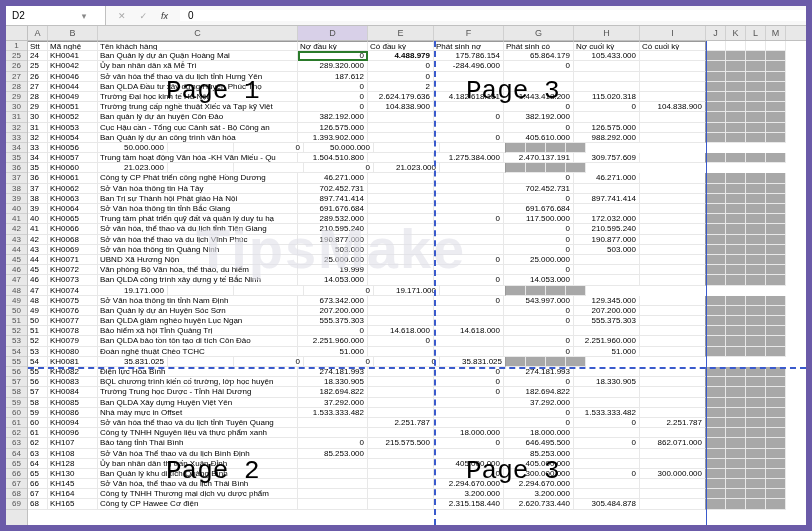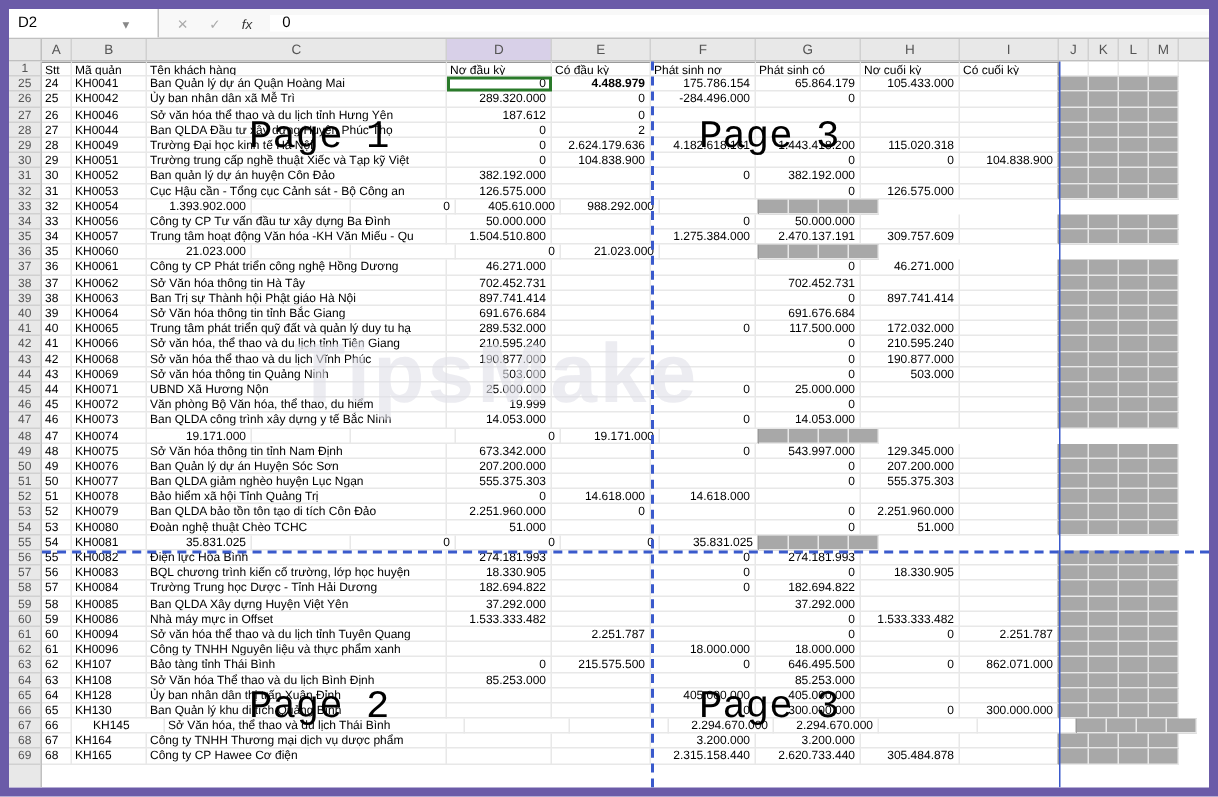--- a/index.html
+++ b/index.html
@@ -137,21 +137,21 @@
           <div class="rh">64</div>
           <div class="rh">65</div>
           <div class="rh">66</div>
           <div class="rh">67</div>
           <div class="rh">68</div>
           <div class="rh">69</div>
         </div>
       <div class="cells" id="cells">
           <div class="row hrow">
             <div class="cell topb" style="width: 20px;">Stt</div>
-            <div class="cell topb" style="width: 50px;">Mã quản</div>
+            <div class="cell topb" style="width: 50px;">Mã nghệ</div>
             <div class="cell topb" style="width: 200px;">Tên khách hàng</div>
             <div class="cell topb" style="width: 70px;">Nợ đầu kỳ</div>
             <div class="cell topb" style="width: 66px;">Có đầu kỳ</div>
             <div class="cell topb" style="width: 70px;">Phát sinh nợ</div>
             <div class="cell topb" style="width: 70px;">Phát sinh có</div>
             <div class="cell topb" style="width: 66px;">Nợ cuối kỳ</div>
             <div class="cell topb b" style="width: 66px;">Có cuối kỳ</div>
             <div class="cell gray" style="width: 20px;"></div>
             <div class="cell gray" style="width: 20px;"></div>
             <div class="cell gray" style="width: 20px;"></div>
@@ -273,35 +273,35 @@
             <div class="cell r" style="width: 66px;">126.575.000</div>
             <div class="cell r b" style="width: 66px;"></div>
             <div class="cell gray" style="width: 20px;"></div>
             <div class="cell gray" style="width: 20px;"></div>
             <div class="cell gray" style="width: 20px;"></div>
             <div class="cell gray" style="width: 20px;"></div>
           </div>
           <div class="row">
             <div class="cell" style="width: 20px;">32</div>
             <div class="cell" style="width: 50px;">KH0054</div>
+            <div class="cell" style="width: 200px;">Ban Quản lý dự án công trình văn hóa</div>
             <div class="cell r" style="width: 70px;">1.393.902.000</div>
             <div class="cell r" style="width: 66px;"></div>
             <div class="cell r" style="width: 70px;">0</div>
             <div class="cell r" style="width: 70px;">405.610.000</div>
             <div class="cell r" style="width: 66px;">988.292.000</div>
             <div class="cell r b" style="width: 66px;"></div>
             <div class="cell gray" style="width: 20px;"></div>
             <div class="cell gray" style="width: 20px;"></div>
             <div class="cell gray" style="width: 20px;"></div>
             <div class="cell gray" style="width: 20px;"></div>
           </div>
           <div class="row">
             <div class="cell" style="width: 20px;">33</div>
             <div class="cell" style="width: 50px;">KH0056</div>
-            <div class="cell" style="width: 200px;">Công ty CP Tư vấn đầu tư xây dựng Ba Đình</div>
             <div class="cell r" style="width: 70px;">50.000.000</div>
             <div class="cell r" style="width: 66px;"></div>
             <div class="cell r" style="width: 70px;">0</div>
             <div class="cell r" style="width: 70px;">50.000.000</div>
             <div class="cell r" style="width: 66px;"></div>
             <div class="cell r b" style="width: 66px;"></div>
             <div class="cell gray" style="width: 20px;"></div>
             <div class="cell gray" style="width: 20px;"></div>
             <div class="cell gray" style="width: 20px;"></div>
             <div class="cell gray" style="width: 20px;"></div>
@@ -778,21 +778,21 @@
             <div class="cell r" style="width: 70px;">300.000.000</div>
             <div class="cell r" style="width: 66px;">0</div>
             <div class="cell r b" style="width: 66px;">300.000.000</div>
             <div class="cell gray" style="width: 20px;"></div>
             <div class="cell gray" style="width: 20px;"></div>
             <div class="cell gray" style="width: 20px;"></div>
             <div class="cell gray" style="width: 20px;"></div>
           </div>
           <div class="row">
             <div class="cell" style="width: 20px;">66</div>
-            <div class="cell" style="width: 50px; margin-left: 12px;">KH145</div>
+            <div class="cell" style="width: 50px;">KH145</div>
             <div class="cell" style="width: 200px;">Sở Văn hóa, thể thao và du lịch Thái Bình</div>
             <div class="cell r" style="width: 70px;"></div>
             <div class="cell r" style="width: 66px;"></div>
             <div class="cell r" style="width: 70px;">2.294.670.000</div>
             <div class="cell r" style="width: 70px;">2.294.670.000</div>
             <div class="cell r" style="width: 66px;"></div>
             <div class="cell r b" style="width: 66px;"></div>
             <div class="cell gray" style="width: 20px;"></div>
             <div class="cell gray" style="width: 20px;"></div>
             <div class="cell gray" style="width: 20px;"></div>

